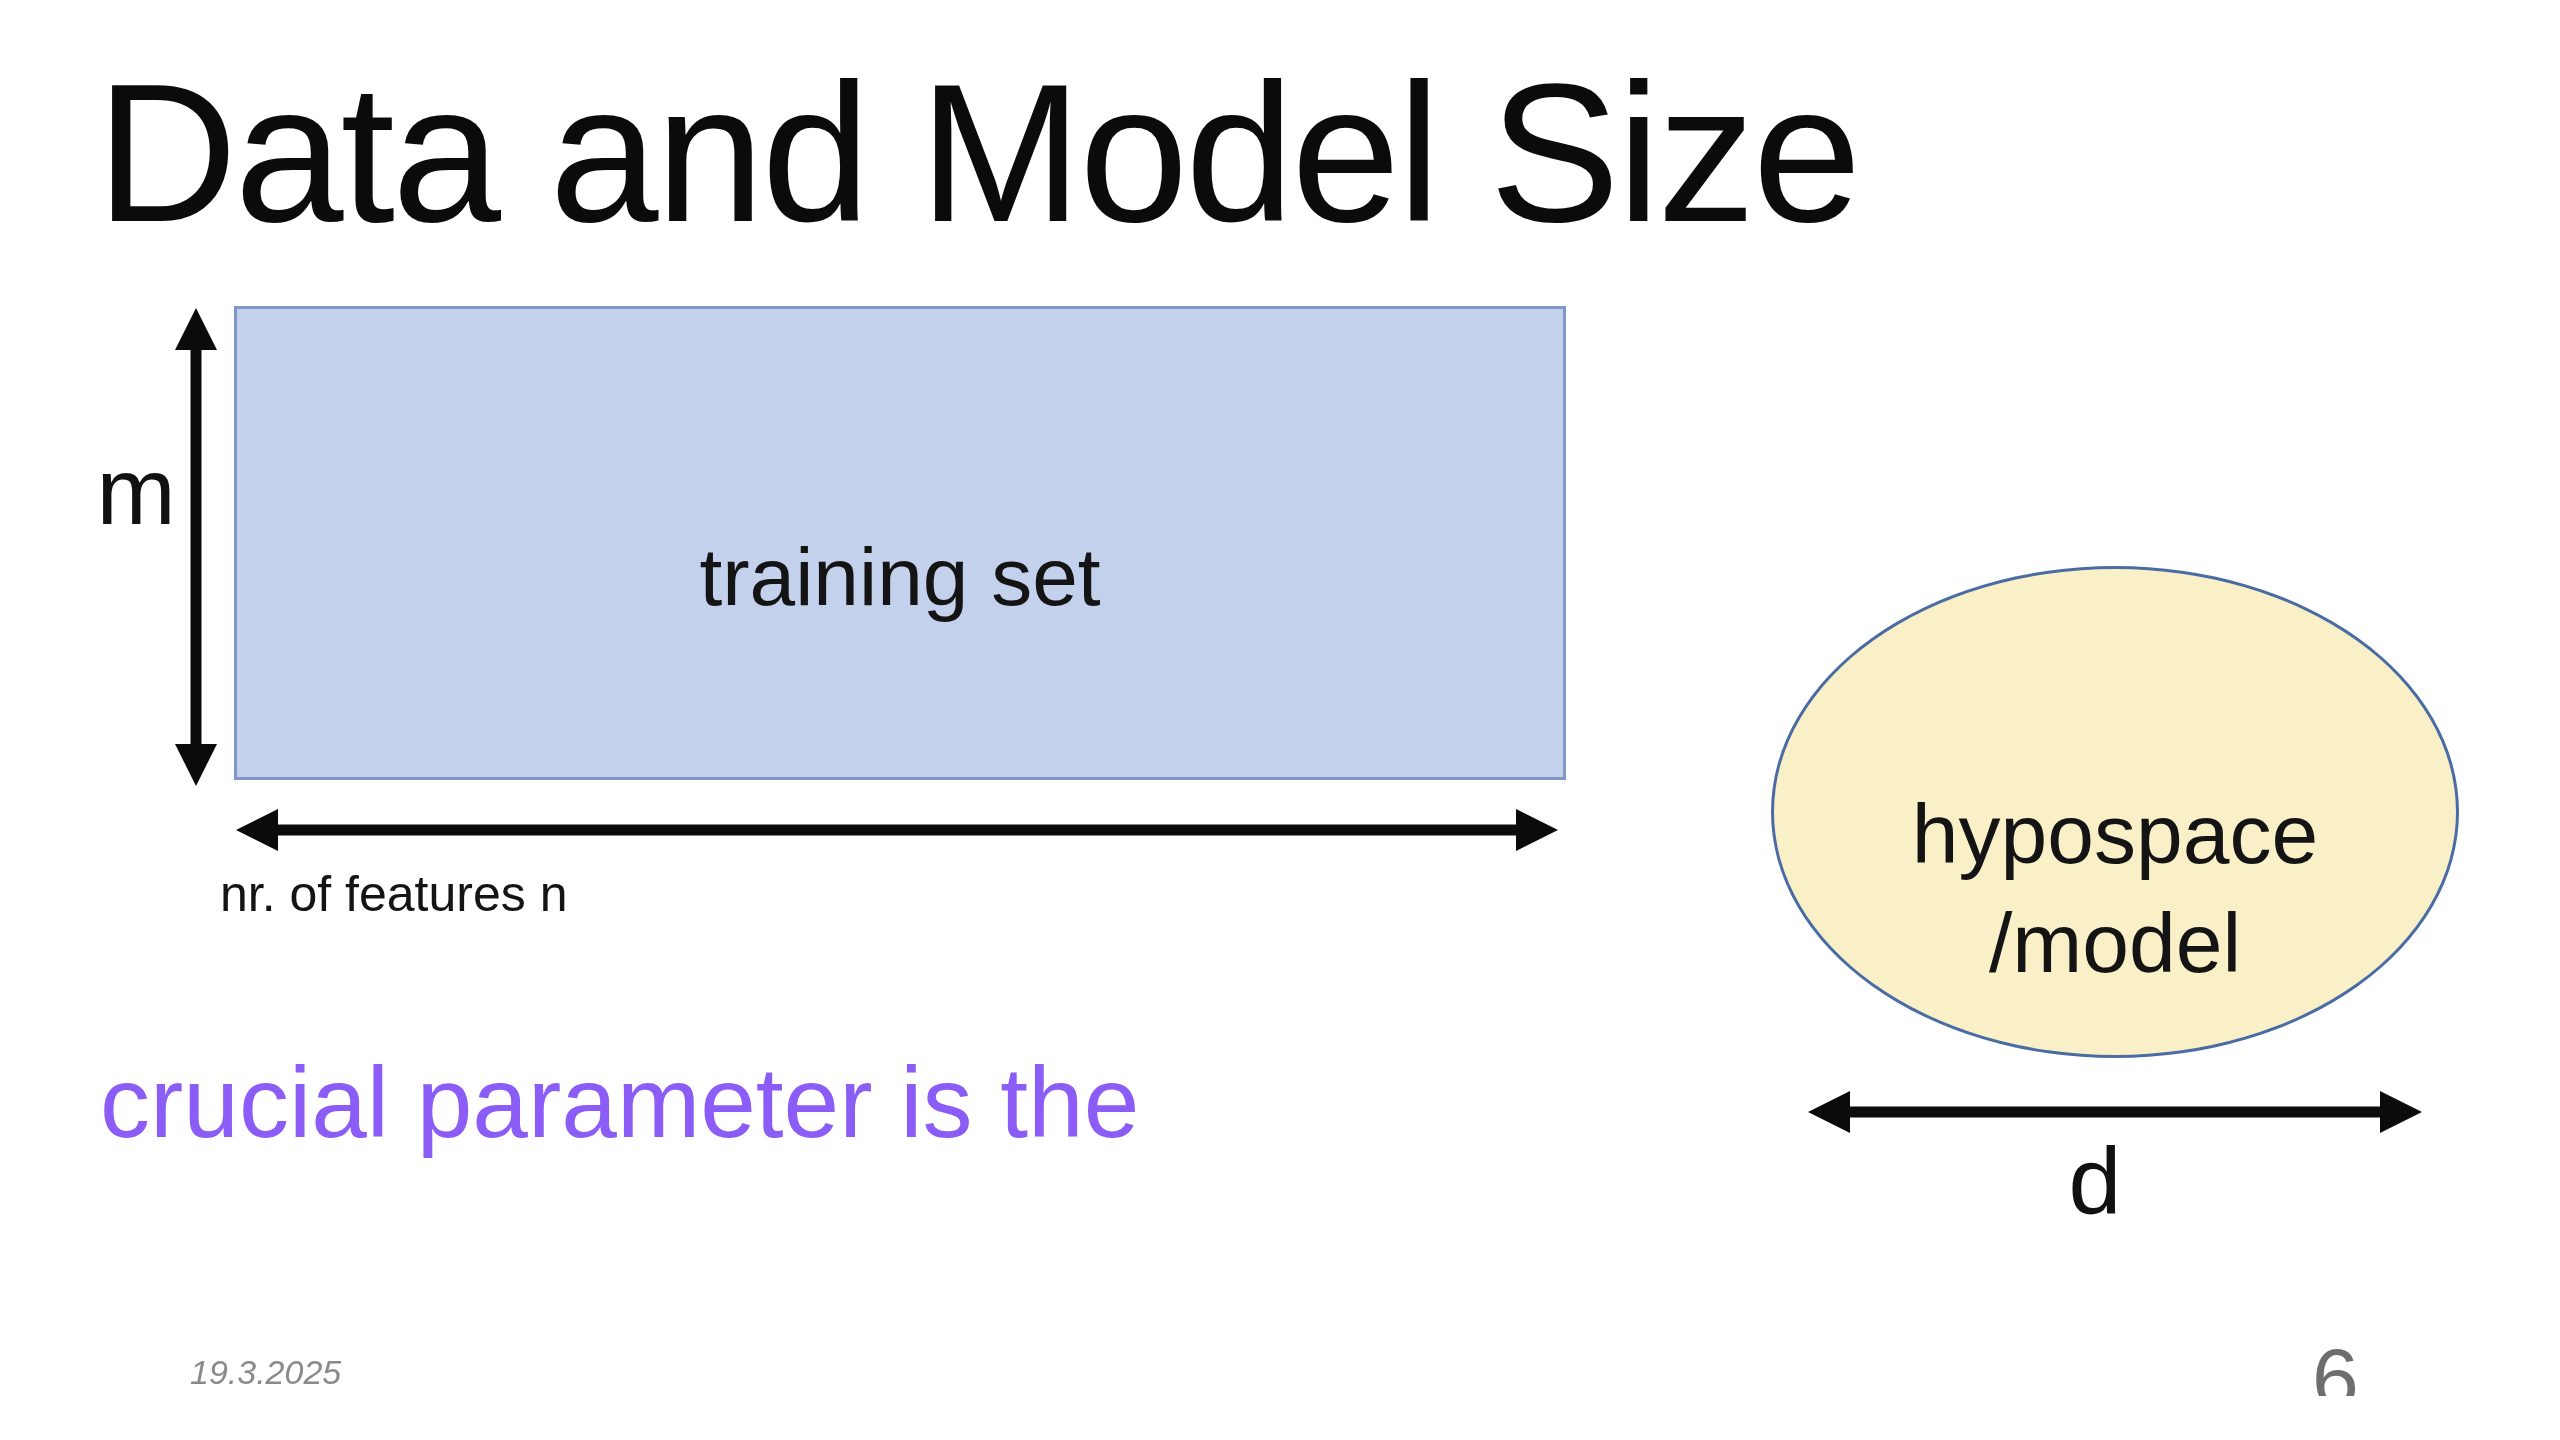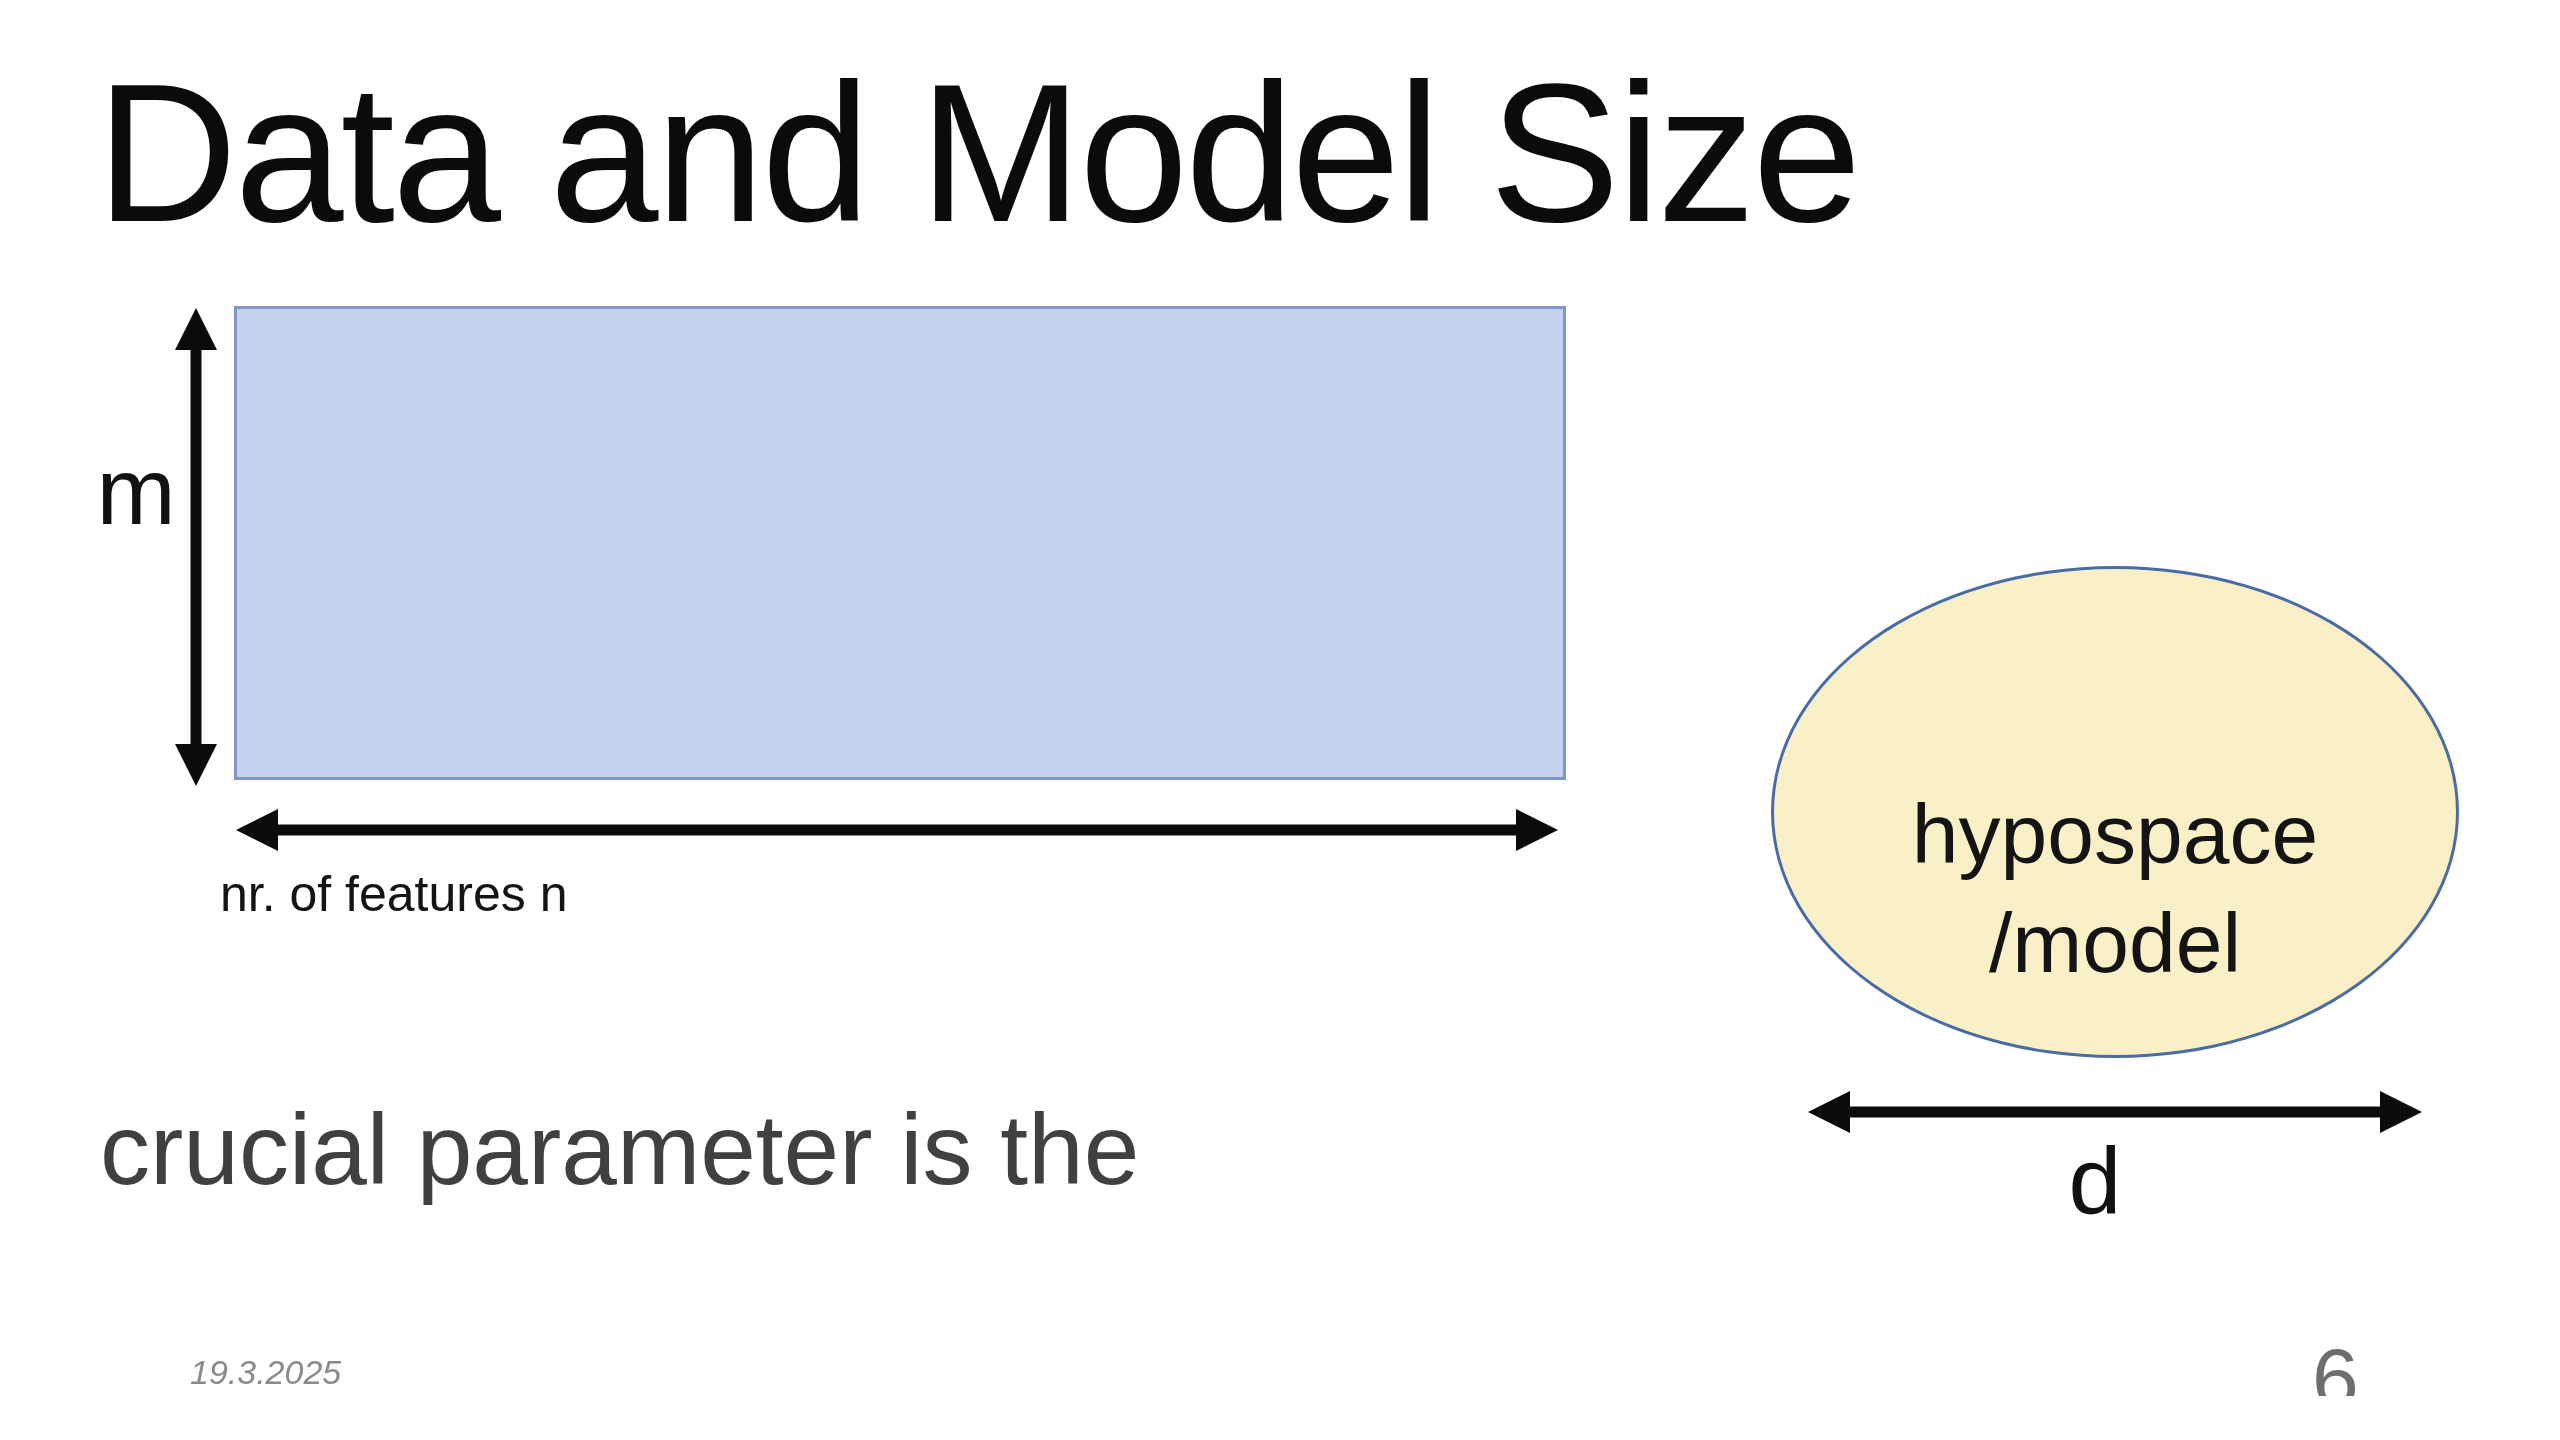--- a/index.html
+++ b/index.html
@@ -103,23 +103,23 @@
   }
   .hypo-label {
     left:1771px; top:780px; width:688px;
     text-align:center;
     font-size:84px; line-height:1.3;
     color:#141414;
   }
 
   
   .note {
-    left:100px; top:1073px; width:1500px;
+    left:100px; top:1026px; width:1500px;
     font-size:100px; line-height:1.52;
-    color:#404040;
+    color:#8b5cf6;
   }
 
   
   .date {
     left:190px; top:1352px;
     font-size:34px; line-height:1.2;
     color:var(--footer-gray);
     font-style:italic;
   }
   .page-number {
@@ -130,20 +130,21 @@
   }
 </style>
 </head>
 <body>
 
 <div class="slide">
 
   <div class="abs title">Data and Model Size</div>
 
   <div class="abs train-rect"></div>
+  <div class="abs train-label">training set</div>
 
   <div class="arrow-v m-arrow">
     <span class="head-up"></span>
     <span class="shaft"></span>
     <span class="head-down"></span>
   </div>
   <div class="abs m-label">m</div>
 
   <div class="arrow-h n-arrow">
     <span class="head-left"></span>

